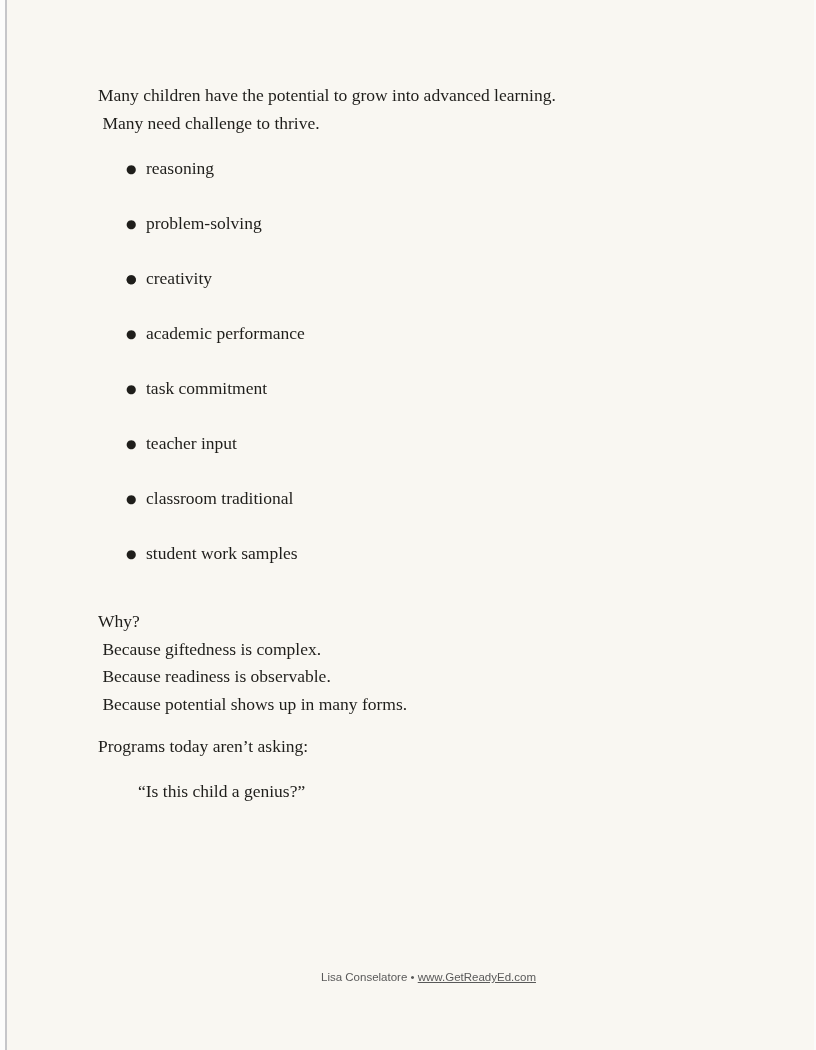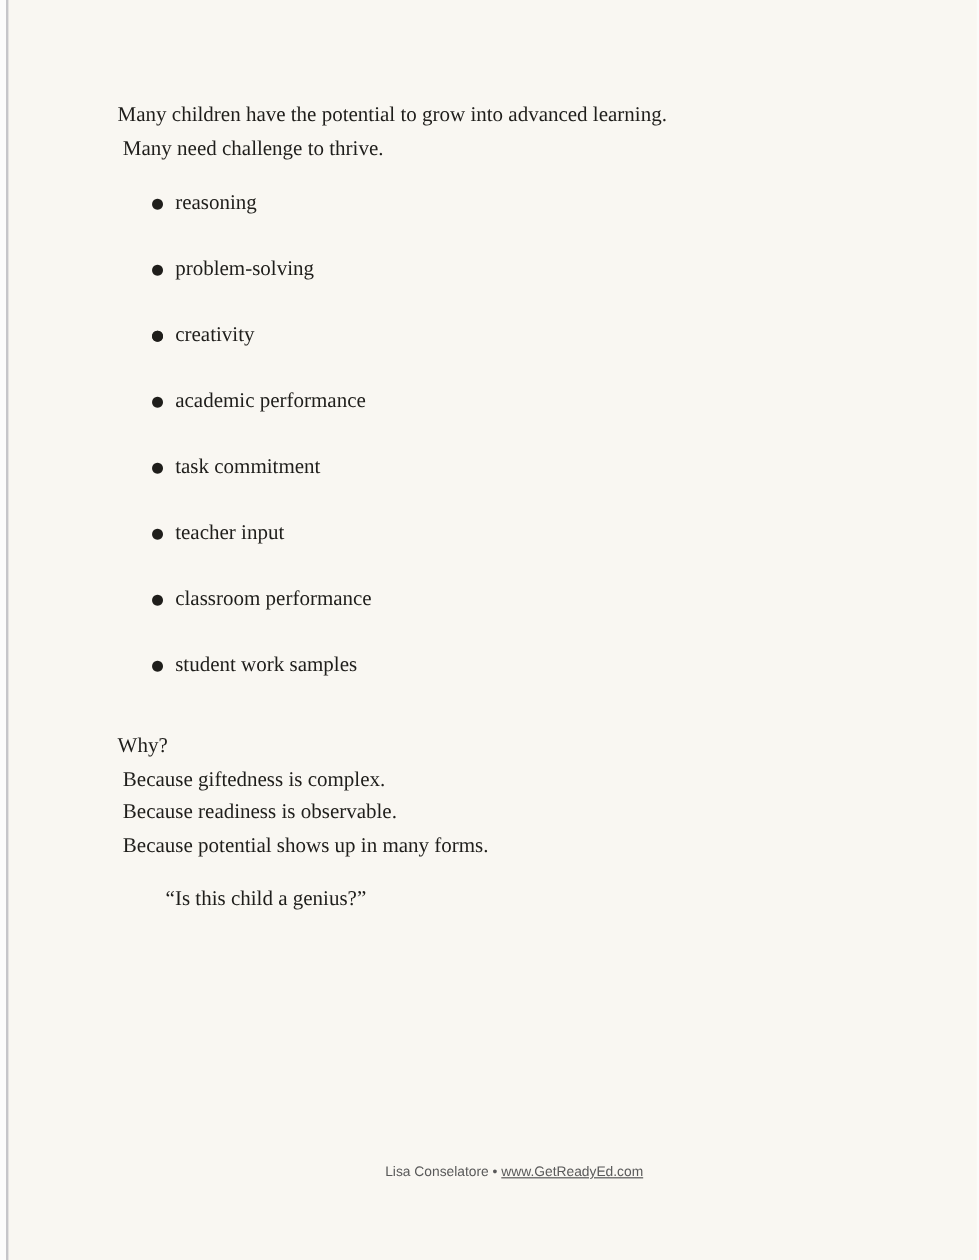--- a/index.html
+++ b/index.html
@@ -93,31 +93,32 @@
 
 
       <ul class="criteria">
         <li><span class="bullet">●</span><span>reasoning</span></li>
         <li><span class="bullet">●</span><span>problem-solving</span></li>
         <li><span class="bullet">●</span></li>
         <li><span class="bullet">●</span><span>creativity</span></li>
         <li><span class="bullet">●</span><span>academic performance</span></li>
         <li><span class="bullet">●</span><span>task commitment</span></li>
         <li><span class="bullet">●</span><span>teacher input</span></li>
-        <li><span class="bullet">●</span><span>classroom performance</span></li>
+        <li><span class="bullet">●</span><span>classroom traditional</span></li>
         <li><span class="bullet">●</span><span>student work samples</span></li>
       </ul>
 
       <div class="para">
         <div class="line">Why?</div>
         <div class="line"> Because giftedness is complex.</div>
         <div class="line"> Because readiness is observable.</div>
         <div class="line"> Because potential shows up in many forms.</div>
       </div>
 
+      <div class="para">Programs today aren’t asking:</div>
 
       <div class="para quote-para">“Is this child a genius?”</div>
 
     </div>
 
     <div class="footer">
       <span>Lisa Conselatore</span><span> • </span><a href="#">www.GetReadyEd.com</a>
     </div>
   </div>
 </div>

